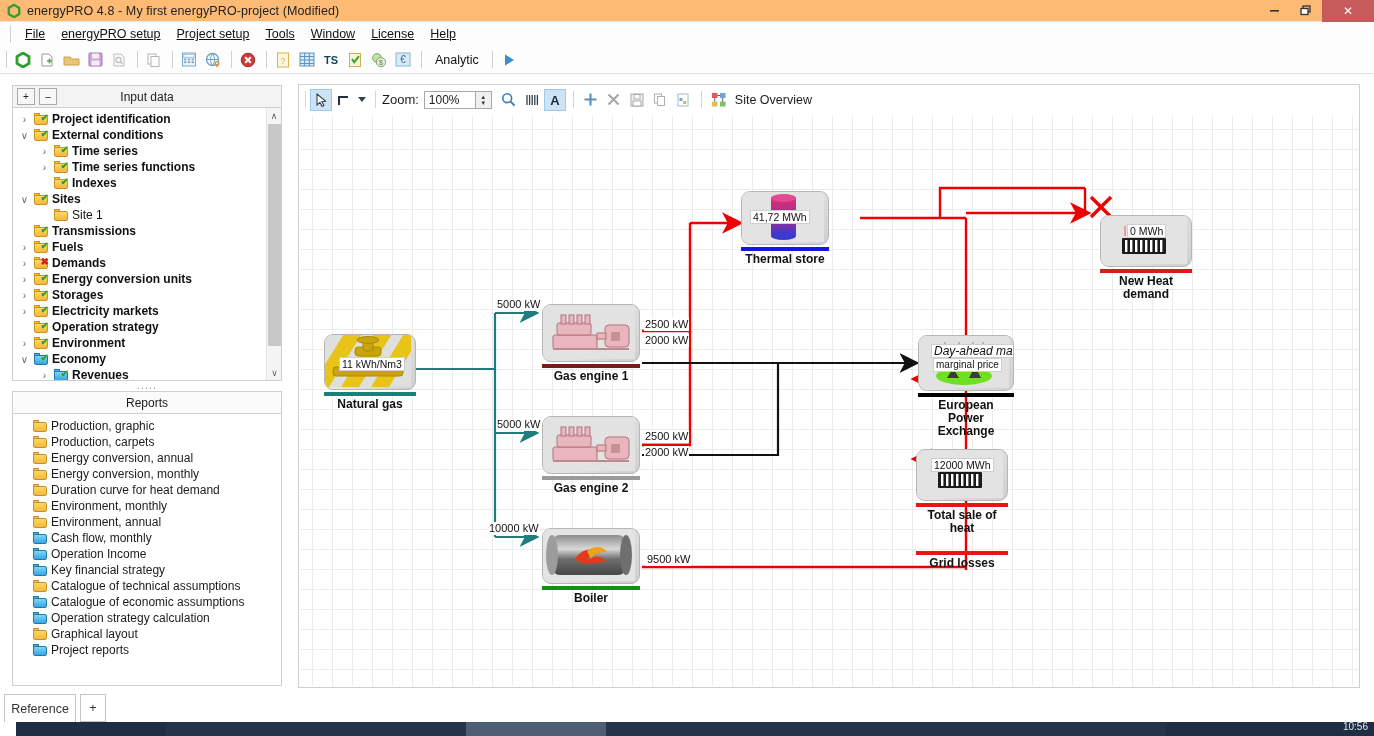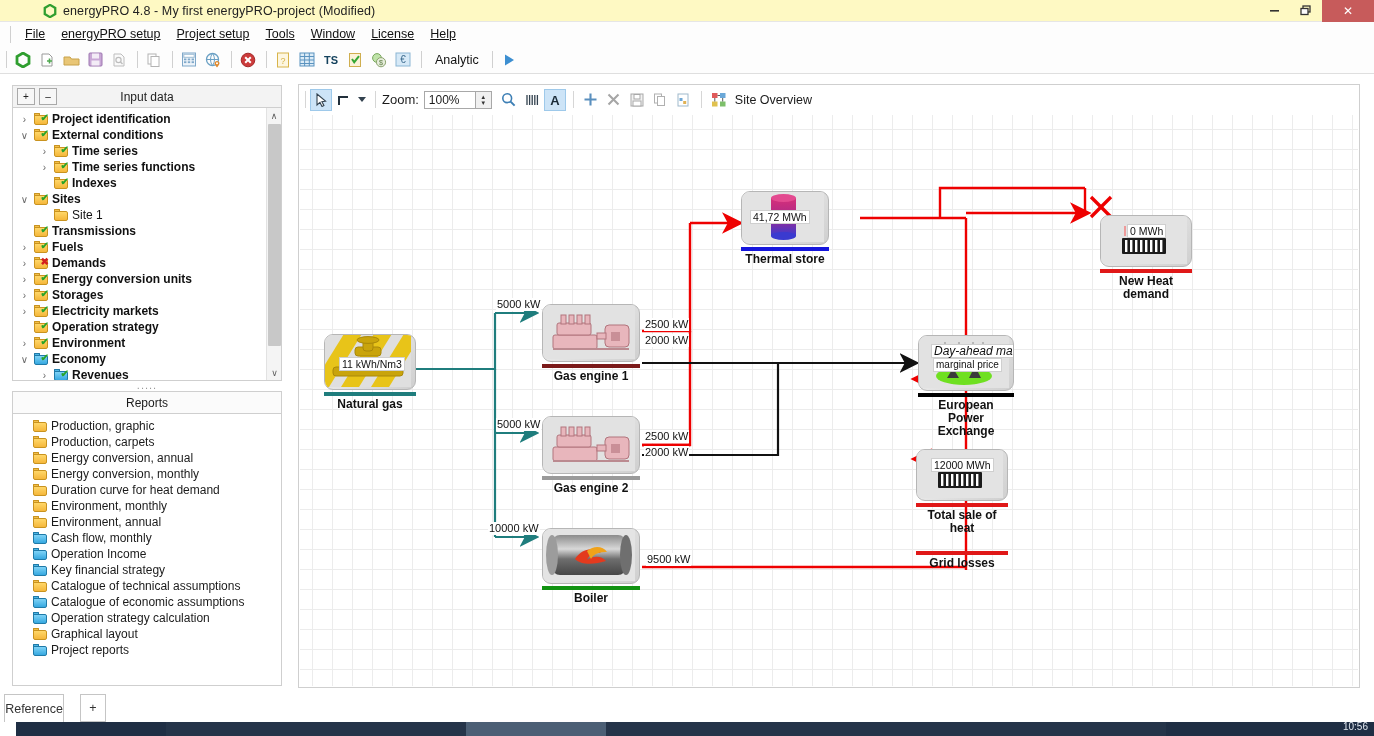--- a/index.html
+++ b/index.html
@@ -7,22 +7,22 @@
   body {
     width:1374px; height:736px; overflow:hidden;
     font-family:"Liberation Sans", sans-serif;
     font-size:12px; color:#1b1b1b;
     background:#ffffff;
   }
 
   
   .titlebar {
     position:absolute; left:0; top:0; width:1374px; height:22px;
-    background:#fef9c3; border-bottom:1px solid #e6e6e6;
-    display:flex; align-items:center;padding-left:36px;
+    background:#fdba74; border-bottom:1px solid #e6e6e6;
+    display:flex; align-items:center;
   }
   .app-logo { width:14px; height:14px; margin-left:7px; margin-right:6px; flex:0 0 auto; }
   .title-text { font-size:12.5px; color:#222; letter-spacing:.1px; }
   .win-btns { margin-left:auto; display:flex; height:22px; }
   .win-btn {
     width:32px; height:22px; display:flex; align-items:center; justify-content:center;
     font-size:11px; color:#333;
   }
   .win-btn.close { background:#c75b5b; color:#fff; width:52px; font-size:12px; }
 
@@ -1042,21 +1042,21 @@
     <div class="flowlabel" style="left:344px;top:203px;">2500 kW</div>
     <div class="flowlabel" style="left:344px;top:219px;">2000 kW</div>
     <div class="flowlabel" style="left:344px;top:315px;">2500 kW</div>
     <div class="flowlabel" style="left:344px;top:331px;">2000 kW</div>
     <div class="flowlabel" style="left:346px;top:438px;">9500 kW</div>
 
   </div>
 </div>
 
 <div class="tabstrip">
-  <div class="tab" style="left:4px;width:60px;border-bottom:none;">Reference</div>
+  <div class="tab" style="left:4px;width:72px;border-bottom:none;">Reference</div>
   <div class="tab" style="left:80px;width:26px;">+</div>
 </div>
 
 <div class="taskbar">
   <div class="seg" style="left:150px;width:300px;background:#253449;"></div>
   <div class="seg" style="left:450px;width:140px;background:#4c5f75;"></div>
   <div class="seg" style="left:590px;width:560px;background:#253449;"></div>
   <div class="clock">10:56</div>
 </div>
 

